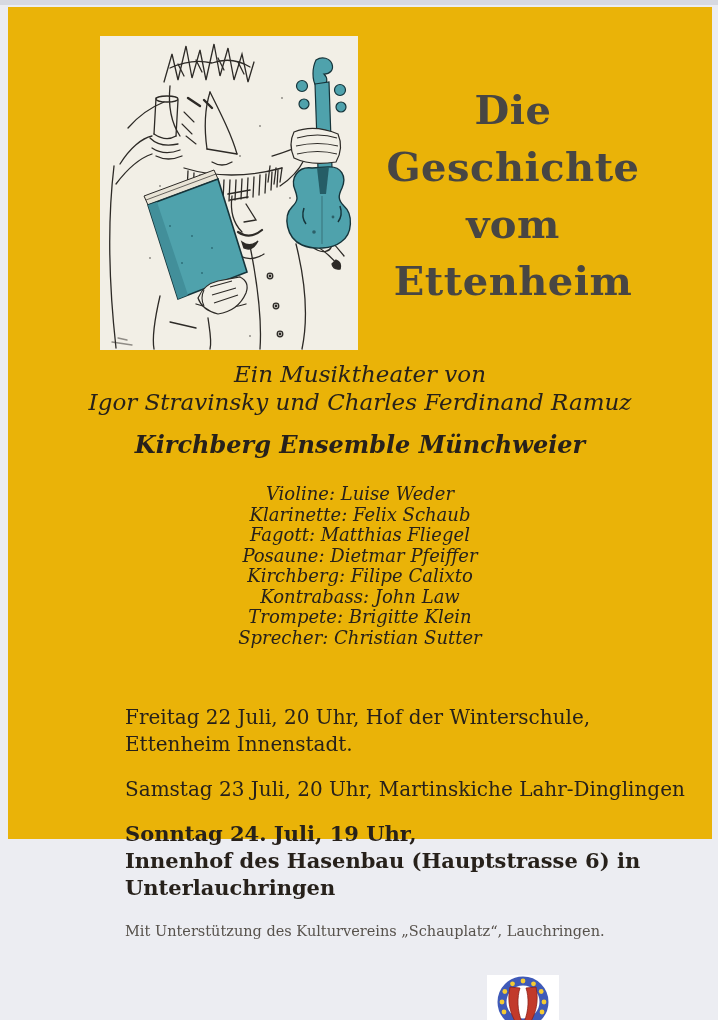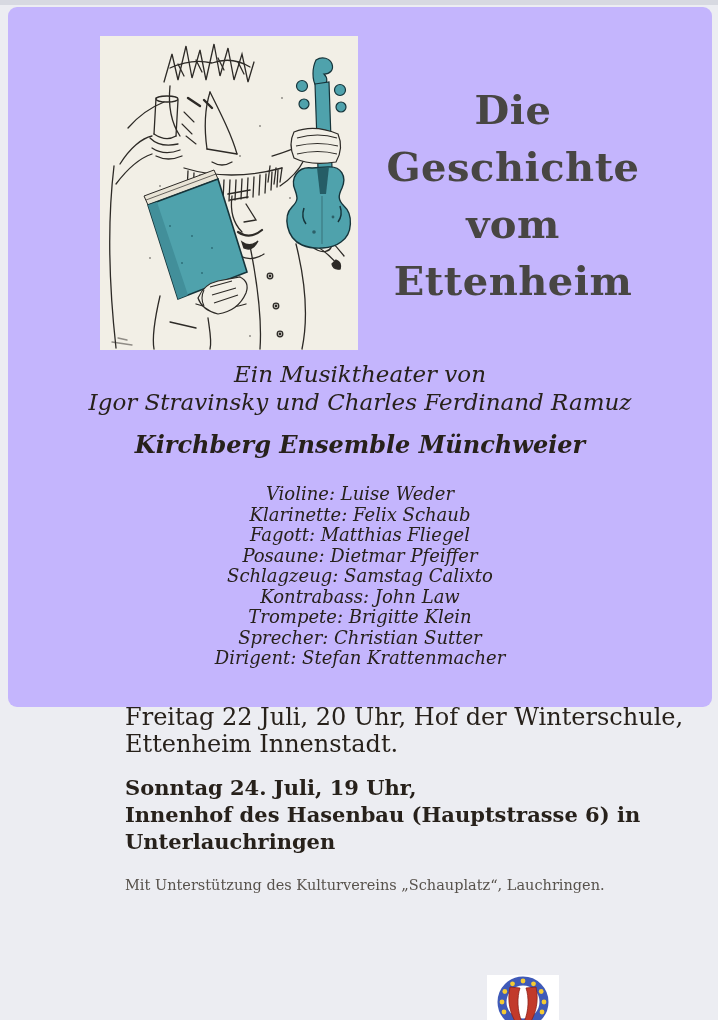--- a/index.html
+++ b/index.html
@@ -3,37 +3,36 @@
 <meta charset="utf-8">
 <style>
   html,body{margin:0;padding:0;}
   .page{
     position:relative;width:718px;height:1020px;
     background:#ecedf2;overflow:hidden;
     font-family:"DejaVu Serif","Liberation Serif",serif;
   }
   .top-strip{position:absolute;left:0;top:0;width:718px;height:5px;background:#d7d9e1;}
   .poster{
-    position:absolute;left:8px;top:7px;width:704px;height:700px;
-    background:#c4b5fd;
-    border-radius:9px;
+    position:absolute;left:8px;top:7px;width:704px;height:832px;
+    background:#eab308;
   }
   .illustration{position:absolute;left:92px;top:29px;width:258px;height:314px;}
   .illustration svg{display:block;}
   .title{
     position:absolute;left:325px;top:74px;width:360px;
     text-align:center;font-size:40px;font-weight:bold;line-height:57px;
     color:#484643;letter-spacing:.5px;
   }
   .center-block{position:absolute;left:0;top:353px;width:704px;text-align:center;color:#27211b;}
   .subtitle{font-style:italic;font-size:23px;line-height:28px;}
   .ensemble{margin-top:14px;font-style:italic;font-weight:bold;font-size:24px;line-height:29px;}
   .performers{margin-top:25px;font-style:italic;font-size:18px;line-height:20.5px;}
   .details{position:absolute;left:117px;top:697px;width:575px;color:#27211b;}
-  .event{font-size:24px;line-height:26.5px;}
+  .event{font-size:20px;line-height:26.5px;}
   .event.mt{margin-top:19px;}
   .event.sunday{margin-top:17px;font-weight:bold;font-size:21px;line-height:27px;}
   .benefit{margin-top:8px;font-size:16.5px;line-height:22.5px;}
   .bold{font-weight:bold;}
   .credit{margin-top:22px;font-size:14.5px;color:#57524c;}
   .logo{position:absolute;left:479px;top:932px;width:72px;height:66px;margin-top:36px;}
   .logo svg{display:block;}
   .logo text{
     font-family:"DejaVu Sans","Liberation Sans",sans-serif;
     font-weight:bold;font-size:10px;letter-spacing:.3px;
@@ -161,32 +160,34 @@
       <div class="subtitle">
         <div>Ein Musiktheater von</div>
         <div>Igor Stravinsky und Charles Ferdinand Ramuz</div>
       </div>
       <div class="ensemble">Kirchberg Ensemble Münchweier</div>
       <div class="performers">
         <div>Violine: Luise Weder</div>
         <div>Klarinette: Felix Schaub</div>
         <div>Fagott: Matthias Fliegel</div>
         <div>Posaune: Dietmar Pfeiffer</div>
-        <div>Schlagzeug: Samstag Calixto</div>
+        <div>Kirchberg: Filipe Calixto</div>
         <div>Kontrabass: John Law</div>
         <div>Trompete: Brigitte Klein</div>
         <div>Sprecher: Christian Sutter</div>
-        <div>Dirigent: Stefan Krattenmacher</div>
       </div>
     </div>
 
     <div class="details">
       <div class="event">
         <div>Freitag 22 Juli, 20 Uhr, Hof der Winterschule,</div>
         <div>Ettenheim Innenstadt.</div>
+      </div>
+      <div class="event mt">
+        <div>Samstag 23 Juli, 20 Uhr, Martinskiche Lahr-Dinglingen</div>
       </div>
       <div class="event sunday">
         <div>Sonntag 24. Juli, 19 Uhr,</div>
         <div>Innenhof des Hasenbau (Hauptstrasse 6) in</div>
         <div>Unterlauchringen</div>
       </div>
       <div class="credit">Mit Unterstützung des Kulturvereins „Schauplatz“, Lauchringen.</div>
     </div>
 
     <div class="logo">

